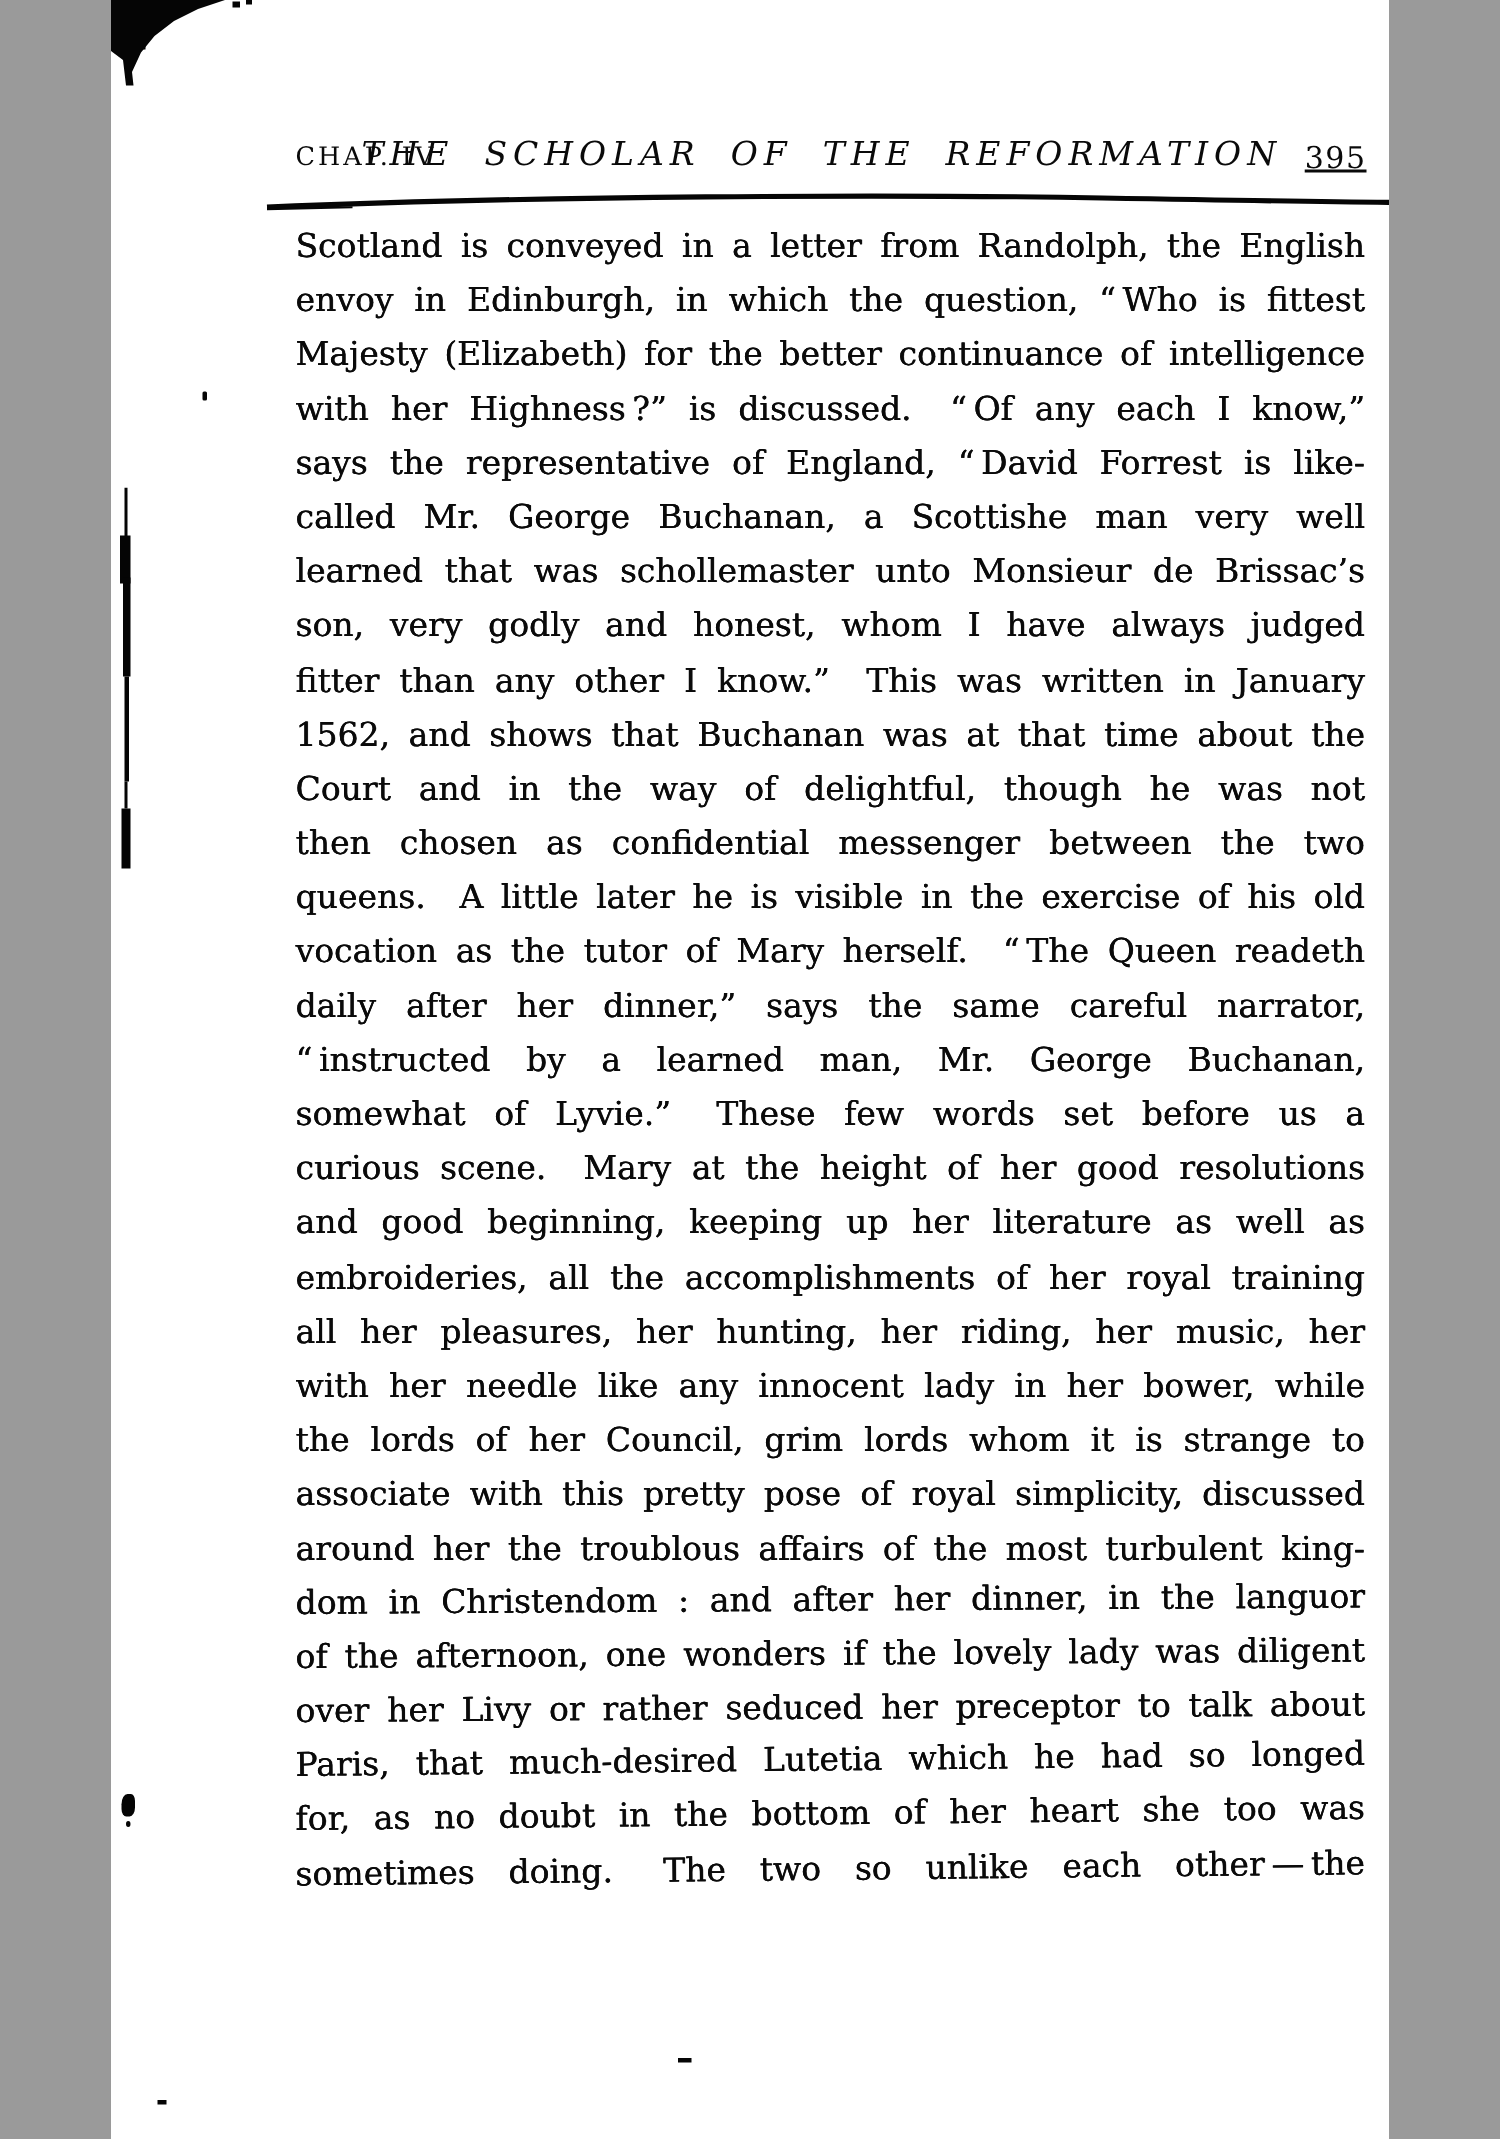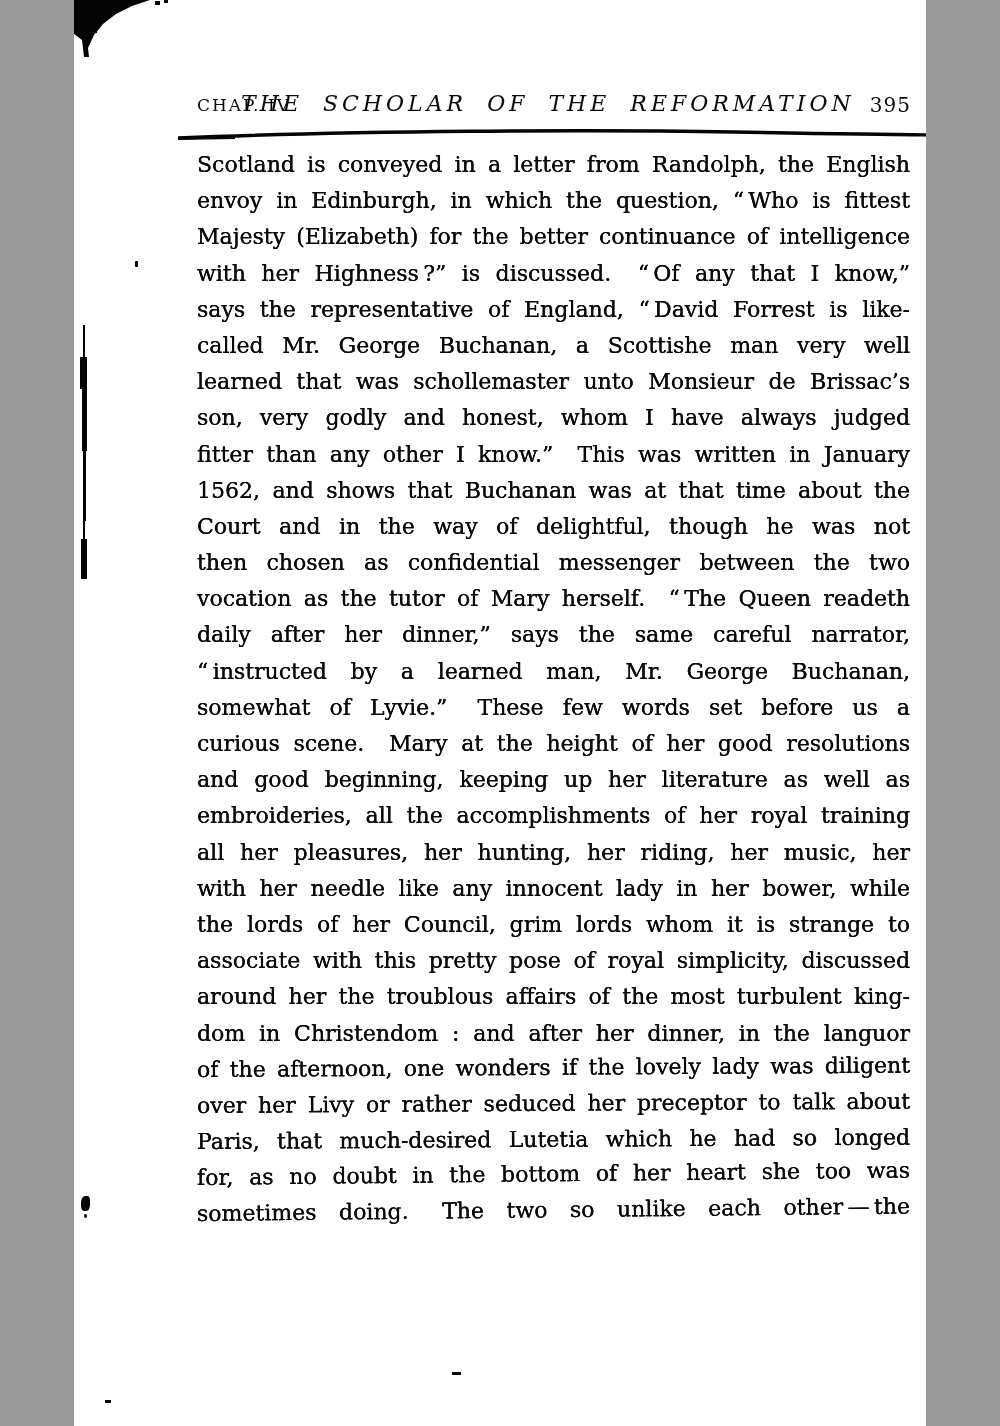--- a/index.html
+++ b/index.html
@@ -13,21 +13,21 @@
   .header{position:absolute;left:123px;top:86px;width:714px;height:34px;}
   .chapter{
     position:absolute;left:0;top:9px;font-size:17px;letter-spacing:2px;
     font-variant:small-caps;white-space:nowrap;
   }
   .title{
     position:absolute;left:50%;top:5px;transform:translateX(-51%);
     font-style:italic;font-size:22px;letter-spacing:4px;word-spacing:9px;
     white-space:nowrap;font-weight:500;
   }
-  .pagenum{position:absolute;right:0;top:7px;font-size:20px;letter-spacing:1px;}
+  .pagenum{position:absolute;right:0;top:7px;font-size:20px;letter-spacing:1px;text-decoration:underline;}
   .rule{position:absolute;left:101px;top:126px;width:796px;height:18px;}
   
   .textblock{position:absolute;left:123px;top:147px;width:713px;}
   .line{
     font-size:22px;line-height:36.2px;height:36.2px;
     text-align:justify;text-align-last:justify;
     white-space:nowrap;overflow:visible;
     text-shadow:0 0 .35px rgba(0,0,0,.9), .3px 0 0 rgba(0,0,0,.5);
   }
   
@@ -51,29 +51,30 @@
 
   <svg class="rule" viewBox="0 0 796 18">
     <path d="M 3 12 C 180 4.5, 420 3.5, 560 6 S 760 9.5, 792 9" fill="none" stroke="#050505" stroke-width="3.4"></path>
     <path d="M 3 13.4 L 60 12.2" stroke="#050505" stroke-width="1.4" fill="none"></path>
   </svg>
 
   <div class="textblock">
       <div class="line">Scotland is conveyed in a letter from Randolph, the English</div>
       <div class="line">envoy in Edinburgh, in which the question, “ Who is fittest</div>
       <div class="line">Majesty (Elizabeth) for the better continuance of intelligence</div>
-      <div class="line">with her Highness ?” is discussed.  “ Of any that I know,”</div>
+      <div class="line">with her Highness ?” is discussed.  “ Of any each I know,”</div>
       <div class="line">says the representative of England, “ David Forrest is like-</div>
       <div class="line">called Mr. George Buchanan, a Scottishe man very well</div>
       <div class="line">learned that was schollemaster unto Monsieur de Brissac’s</div>
       <div class="line">son, very godly and honest, whom I have always judged</div>
       <div class="line">fitter than any other I know.”  This was written in January</div>
       <div class="line">1562, and shows that Buchanan was at that time about the</div>
       <div class="line">Court and in the way of delightful, though he was not</div>
       <div class="line">then chosen as confidential messenger between the two</div>
+      <div class="line">queens.  A little later he is visible in the exercise of his old</div>
       <div class="line">vocation as the tutor of Mary herself.  “ The Queen readeth</div>
       <div class="line">daily after her dinner,” says the same careful narrator,</div>
       <div class="line">“ instructed by a learned man, Mr. George Buchanan,</div>
       <div class="line">somewhat of Lyvie.”  These few words set before us a</div>
       <div class="line">curious scene.  Mary at the height of her good resolutions</div>
       <div class="line">and good beginning, keeping up her literature as well as</div>
       <div class="line">embroideries, all the accomplishments of her royal training</div>
       <div class="line">all her pleasures, her hunting, her riding, her music, her</div>
       <div class="line">with her needle like any innocent lady in her bower, while</div>
       <div class="line">the lords of her Council, grim lords whom it is strange to</div>

